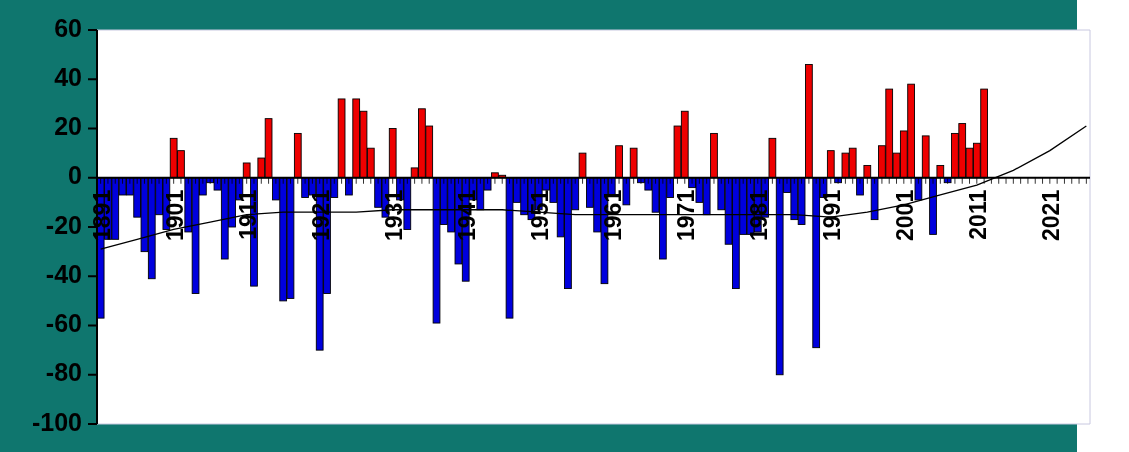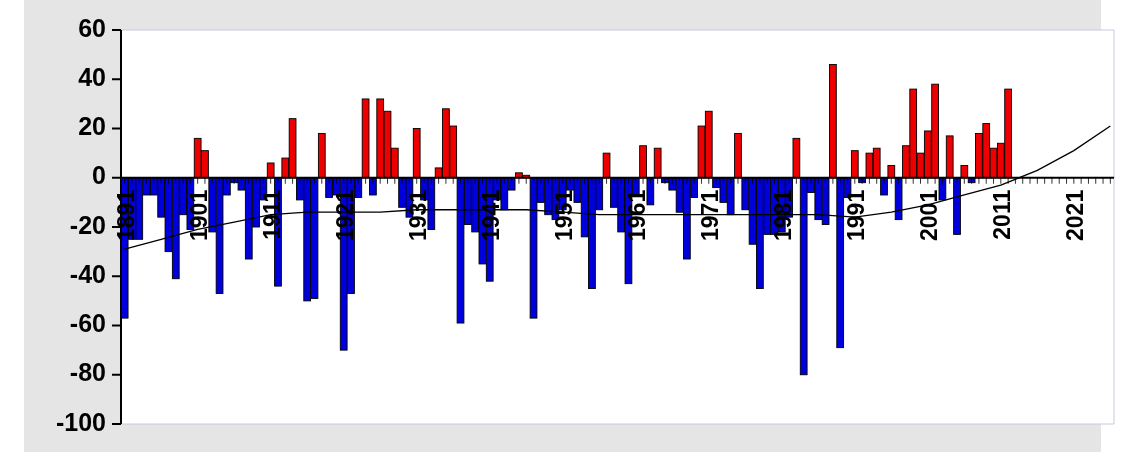--- a/index.html
+++ b/index.html
@@ -1,17 +1,17 @@
 <!DOCTYPE html>
 <html><head>
 <meta charset="utf-8">
 <style>
   html,body{margin:0;padding:0;background:#ffffff;}
   body{width:1129px;height:452px;font-family:"Liberation Sans",sans-serif;overflow:hidden;}
-  #stage{position:relative;width:1077px;height:452px;background:#e5e5e5;margin-left:24px;}
+  #stage{position:relative;width:1077px;height:452px;background:#0f766e;}
   #chart-svg{position:absolute;left:0;top:0;}
   .ytick-label{font-family:"Liberation Sans",sans-serif;font-size:25px;font-weight:bold;fill:#000;text-anchor:end;dominant-baseline:middle;}
   .xtick-label{font-family:"Liberation Sans",sans-serif;font-size:23px;font-weight:bold;fill:#000;}
   .axis-line{stroke:#000;stroke-width:2;}
   .tickmark{stroke:#000;stroke-width:2;}
   .gridline{stroke:#c8c8e0;stroke-width:1;}
   .bar-pos{fill:#ee0000;stroke:#000;stroke-width:0.9;}
   .bar-neg{fill:#0000dd;stroke:#000;stroke-width:0.9;}
   .trend{fill:none;stroke:#000;stroke-width:1.3;}
 </style>

